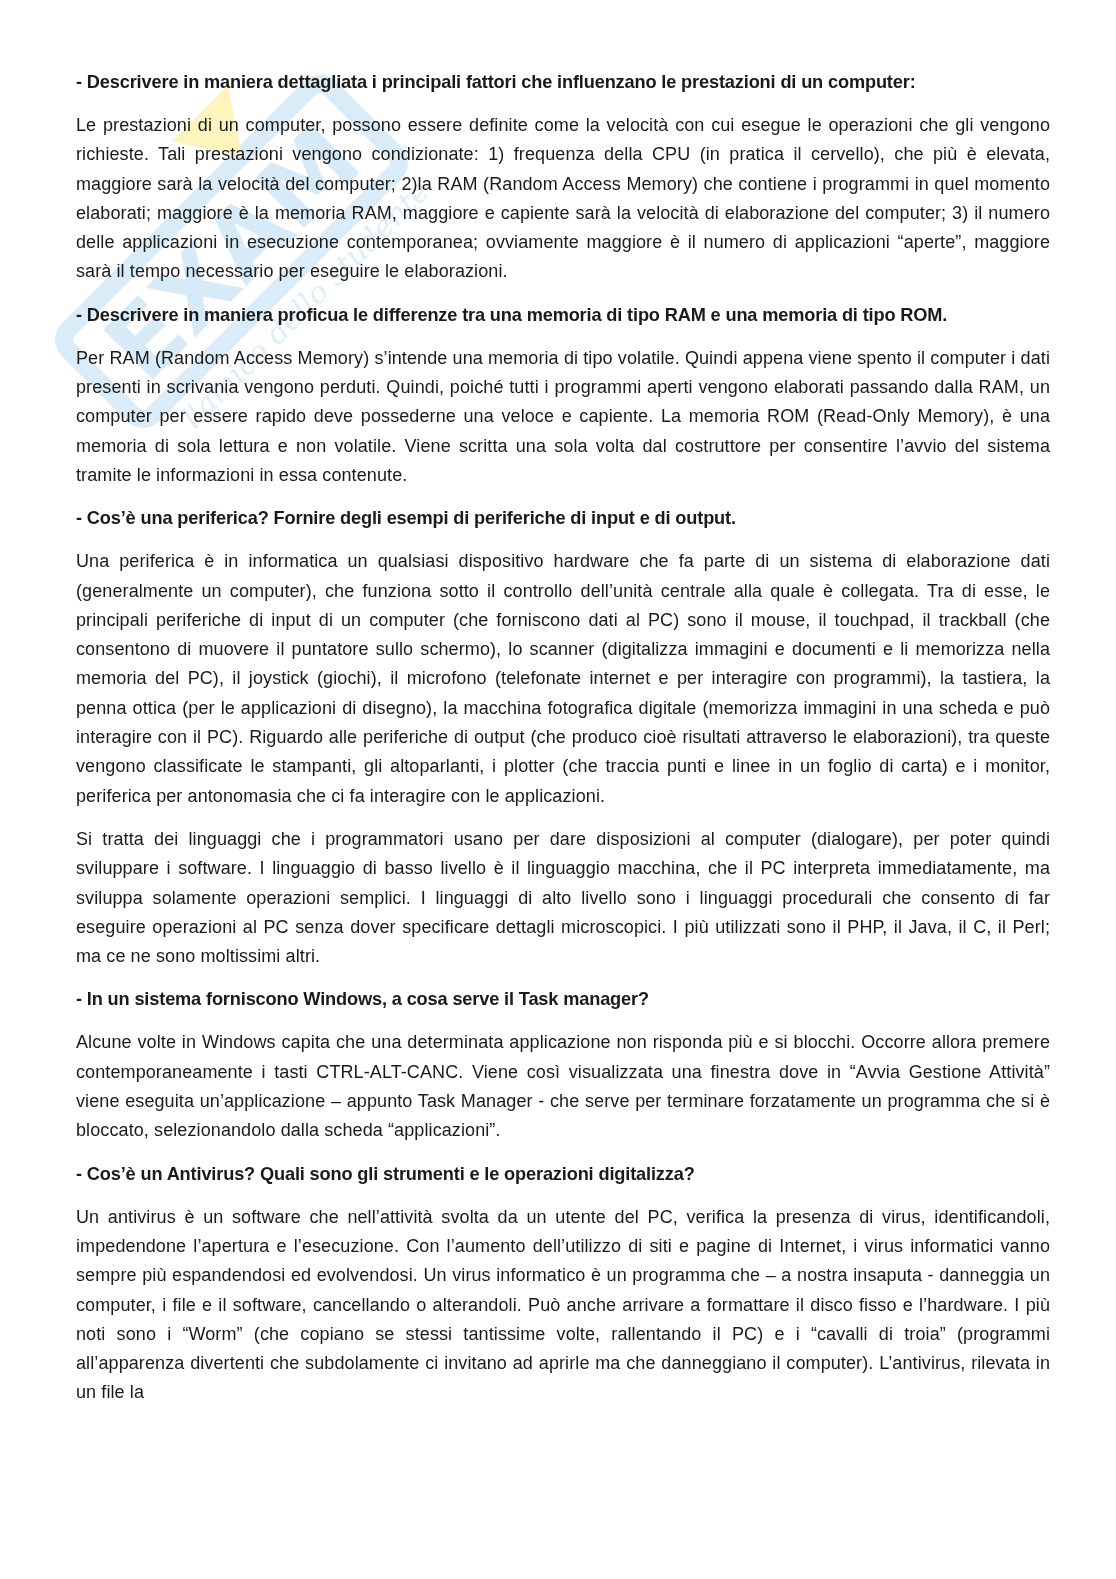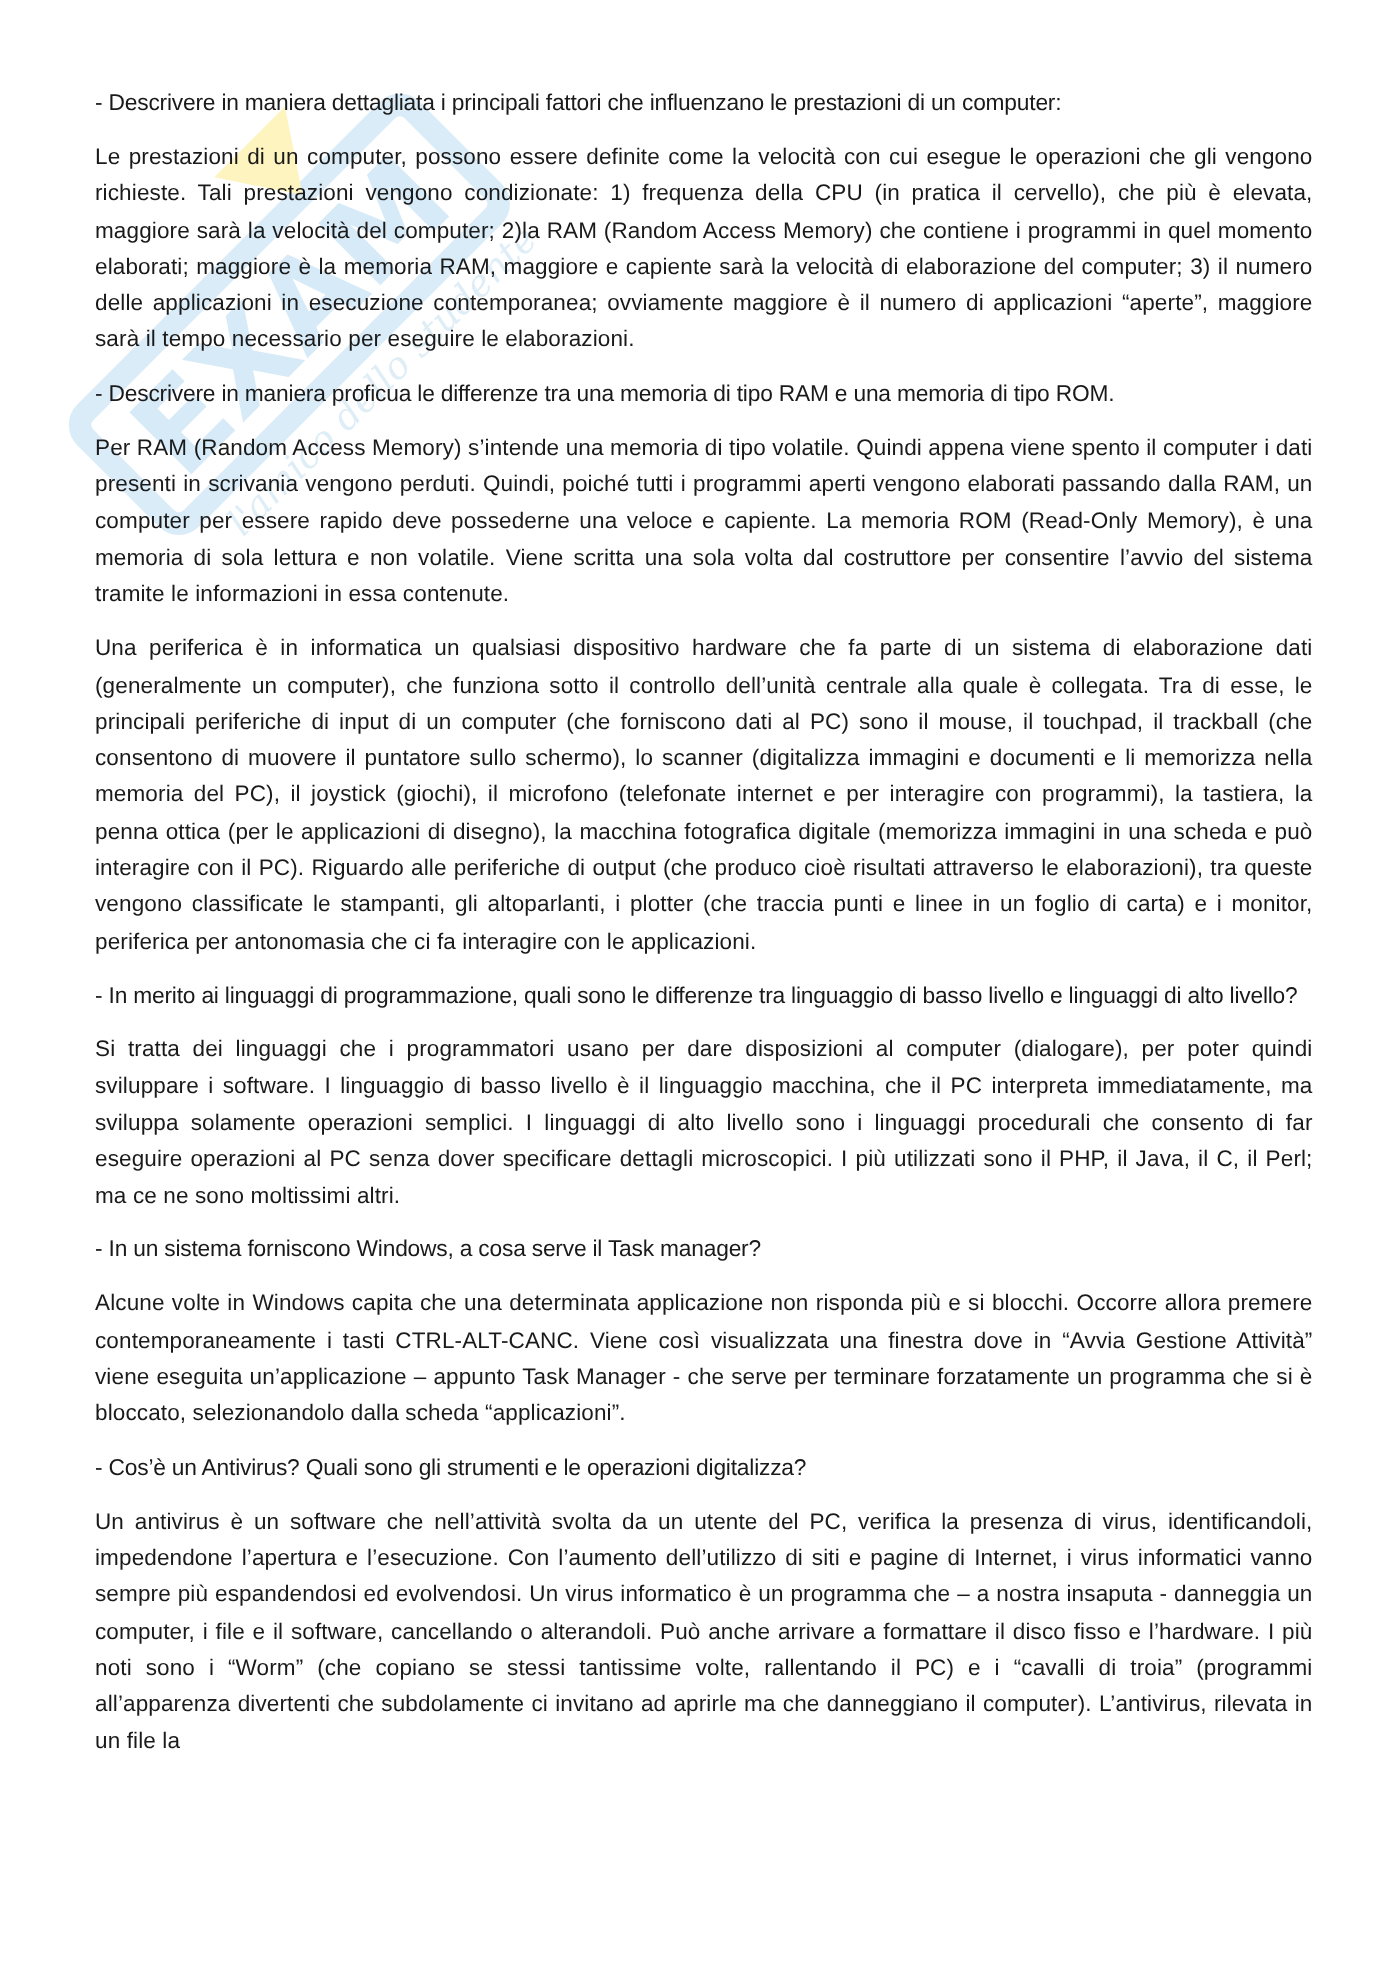--- a/index.html
+++ b/index.html
@@ -25,21 +25,21 @@
     z-index: 0;
   }
   .page {
     position: absolute;
     left: 76px;
     top: 68px;
     width: 974px;
     z-index: 1;
   }
   .q {
-    font-weight: normal;
+    font-weight: bold;
     font-size: 18.2px;
     line-height: 29px;
     margin: 0 0 14px 0;
     text-align: justify;
     letter-spacing: -0.15px;
   }
   .a {
     font-size: 18px;
     line-height: 29.3px;
     margin: 0 0 14px 0;
@@ -64,24 +64,24 @@
 <main class="page">
   <section>
     <p class="q">- Descrivere in maniera dettagliata i principali fattori che influenzano le prestazioni di un computer:</p>
     <p class="a">Le prestazioni di un computer, possono essere definite come la velocità con cui esegue le operazioni che gli vengono richieste. Tali prestazioni vengono condizionate: 1) frequenza della CPU (in pratica il cervello), che più è elevata, maggiore sarà la velocità del computer; 2)la  RAM (Random Access Memory) che contiene i programmi in quel momento elaborati; maggiore è la memoria RAM, maggiore e capiente sarà la velocità di elaborazione del computer; 3) il numero delle applicazioni in esecuzione contemporanea; ovviamente maggiore è il numero di applicazioni “aperte”, maggiore sarà il tempo necessario per eseguire le elaborazioni.</p>
   </section>
   <section>
     <p class="q">- Descrivere in maniera proficua le differenze tra una memoria di tipo RAM e una memoria di tipo ROM.</p>
     <p class="a">Per RAM (Random Access Memory) s’intende una memoria di tipo volatile. Quindi appena viene spento il computer i dati presenti in scrivania vengono perduti. Quindi, poiché tutti i programmi aperti vengono elaborati passando dalla RAM, un computer per essere rapido deve possederne una veloce e capiente. La memoria ROM (Read-Only Memory), è una memoria di sola lettura e non volatile. Viene scritta una sola volta dal costruttore per consentire l’avvio del sistema tramite le informazioni in essa contenute.</p>
   </section>
   <section>
+    <p class="q">- Cos’è una periferica? Fornire degli esempi di periferiche di input e di output.</p>
     <p class="a">Una periferica è in informatica un qualsiasi dispositivo hardware che fa parte di un sistema di elaborazione dati (generalmente un computer), che funziona sotto il controllo dell’unità centrale alla quale è collegata. Tra di esse, le principali periferiche di input di un computer (che forniscono dati al PC) sono il mouse, il touchpad, il trackball (che consentono di muovere il puntatore sullo schermo), lo scanner (digitalizza immagini e documenti e li memorizza nella memoria del PC), il joystick (giochi), il microfono (telefonate internet e per interagire con programmi), la tastiera, la penna ottica (per le applicazioni di disegno), la macchina fotografica digitale (memorizza immagini in una scheda e può interagire con il PC). Riguardo alle periferiche di output (che produco cioè risultati attraverso le elaborazioni), tra queste vengono classificate le stampanti, gli altoparlanti, i plotter (che traccia punti e linee in un foglio di carta) e i monitor, periferica per antonomasia che ci fa interagire con le applicazioni.</p>
   </section>
   <section>
-    <p class="q">- In merito ai linguaggi di programmazione, quali sono le differenze tra linguaggio di basso livello e linguaggi di alto livello?</p>
     <p class="a">Si tratta dei linguaggi che i programmatori usano per dare disposizioni al computer (dialogare), per poter quindi sviluppare i software. I linguaggio di basso livello è il linguaggio macchina, che il PC interpreta immediatamente, ma sviluppa solamente operazioni semplici. I linguaggi di alto livello sono i linguaggi procedurali che consento di far eseguire operazioni al PC senza dover specificare dettagli microscopici. I più utilizzati sono il PHP, il Java, il C, il Perl; ma ce ne sono moltissimi altri.</p>
   </section>
   <section>
     <p class="q">- In un sistema forniscono Windows, a cosa serve il Task manager?</p>
     <p class="a">Alcune volte in Windows capita che una determinata applicazione non risponda più e si blocchi. Occorre allora premere contemporaneamente i tasti CTRL-ALT-CANC. Viene così visualizzata una finestra dove in “Avvia Gestione Attività” viene eseguita un’applicazione – appunto Task Manager -  che serve per terminare forzatamente un programma che si è bloccato, selezionandolo dalla scheda “applicazioni”.</p>
   </section>
   <section>
     <p class="q">- Cos’è un Antivirus? Quali sono gli strumenti e le operazioni digitalizza?</p>
     <p class="a">Un antivirus è un software che nell’attività svolta da un utente del PC, verifica la presenza di virus, identificandoli, impedendone l’apertura e l’esecuzione. Con l’aumento dell’utilizzo di siti e pagine di Internet, i virus informatici vanno sempre più espandendosi ed evolvendosi. Un virus informatico è un programma che – a nostra insaputa - danneggia un computer, i file e il software, cancellando o alterandoli. Può anche arrivare a formattare il disco fisso e l’hardware. I più noti sono i “Worm” (che copiano se stessi tantissime volte, rallentando il PC) e i “cavalli di troia” (programmi all’apparenza divertenti che subdolamente ci invitano ad aprirle ma che danneggiano il computer). L’antivirus, rilevata in un file la</p>
   </section>

